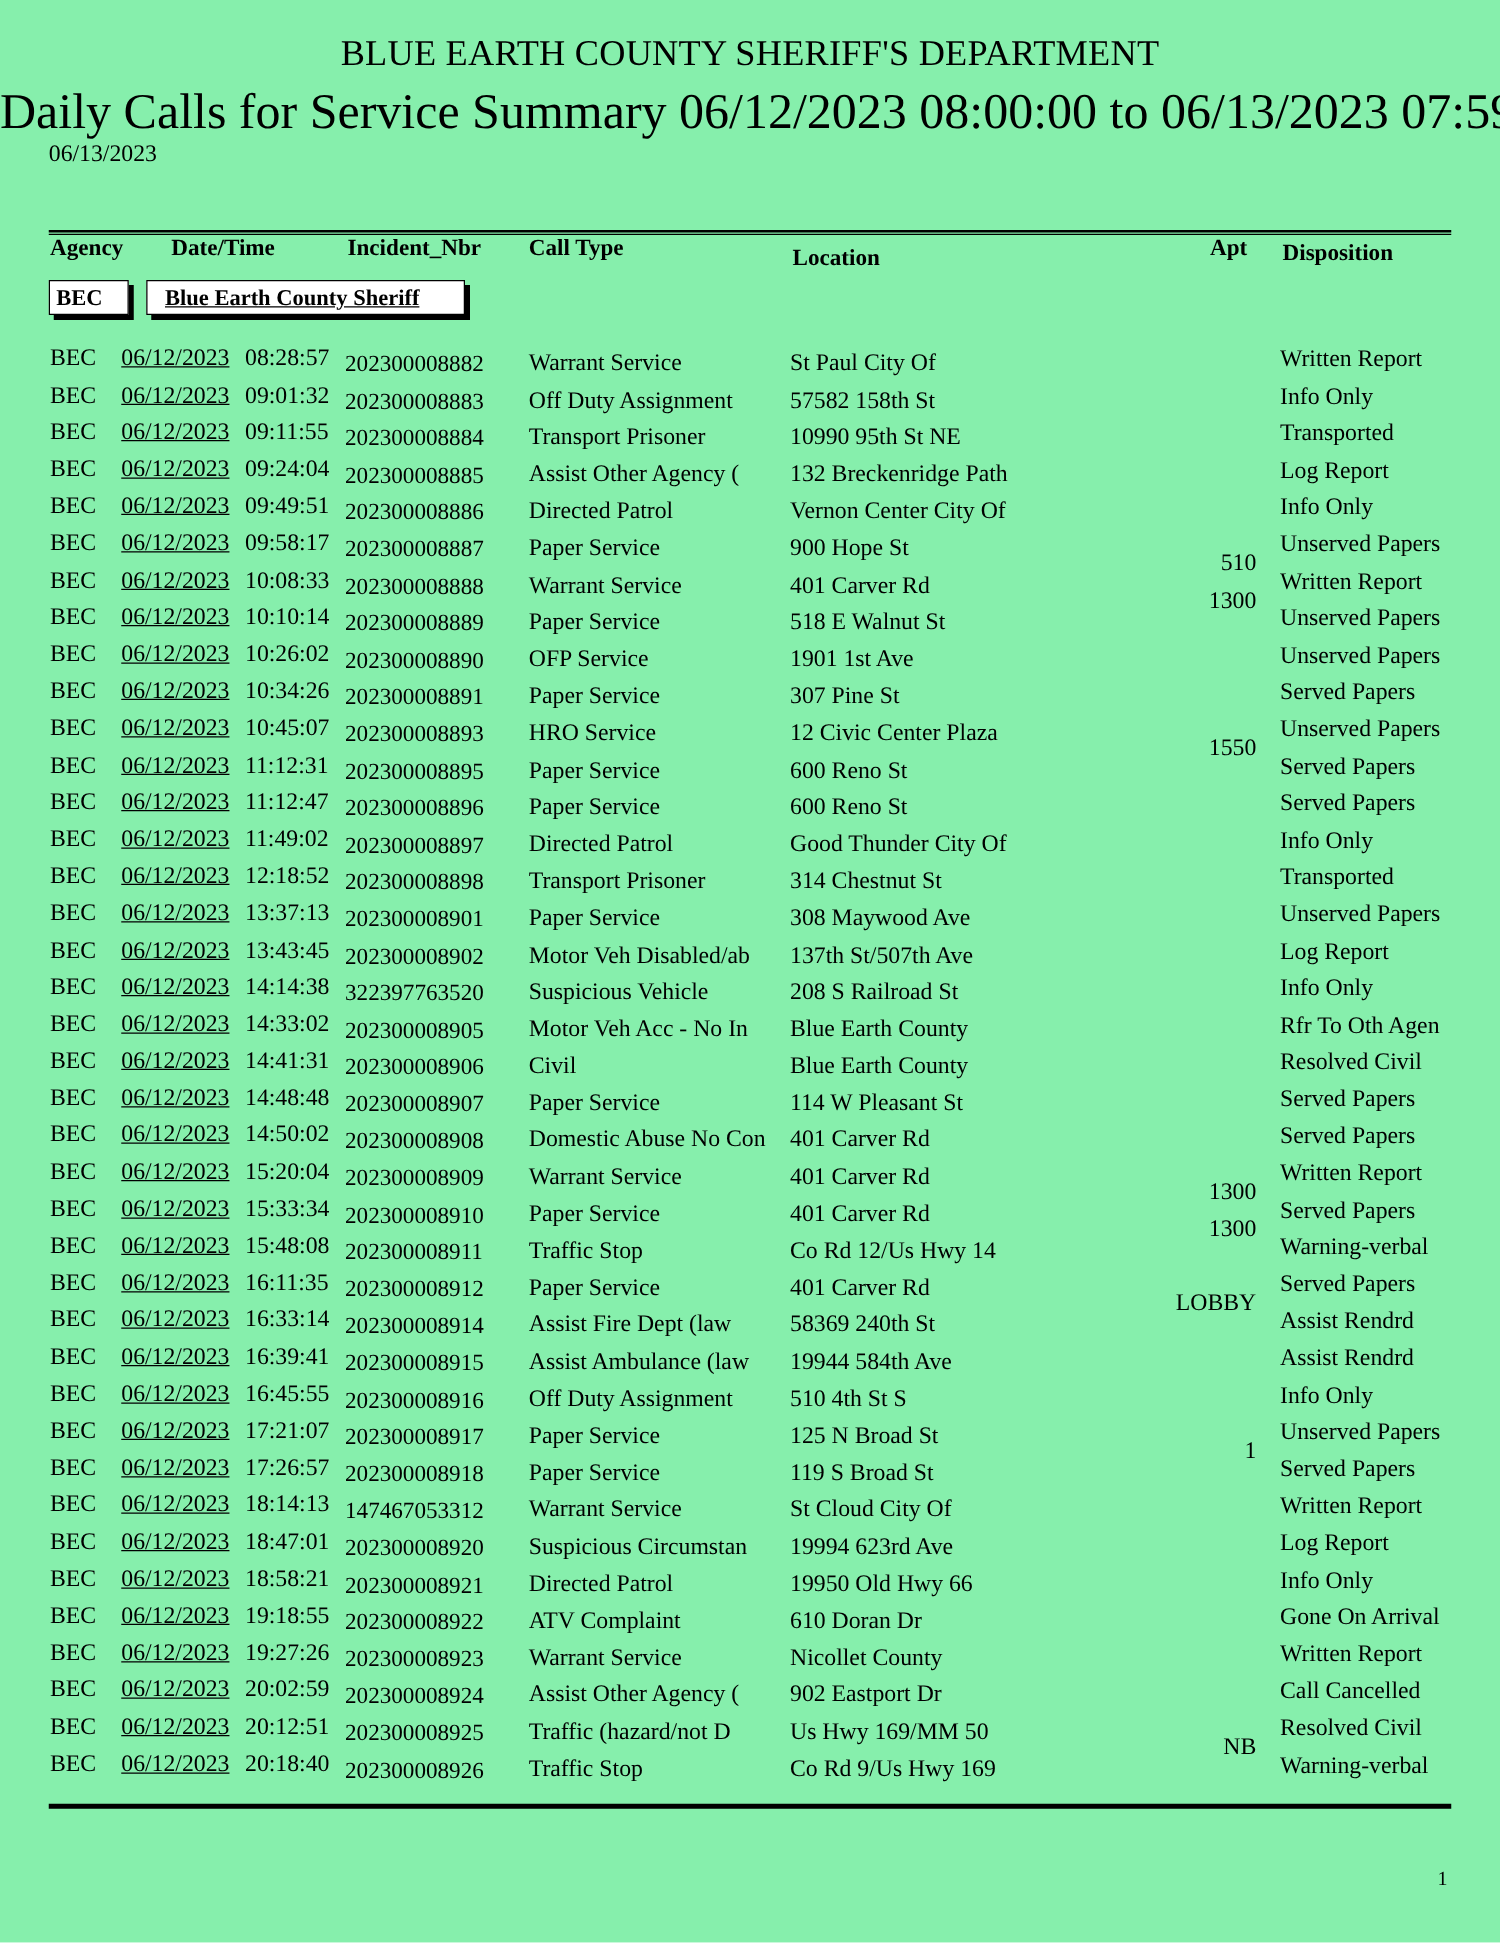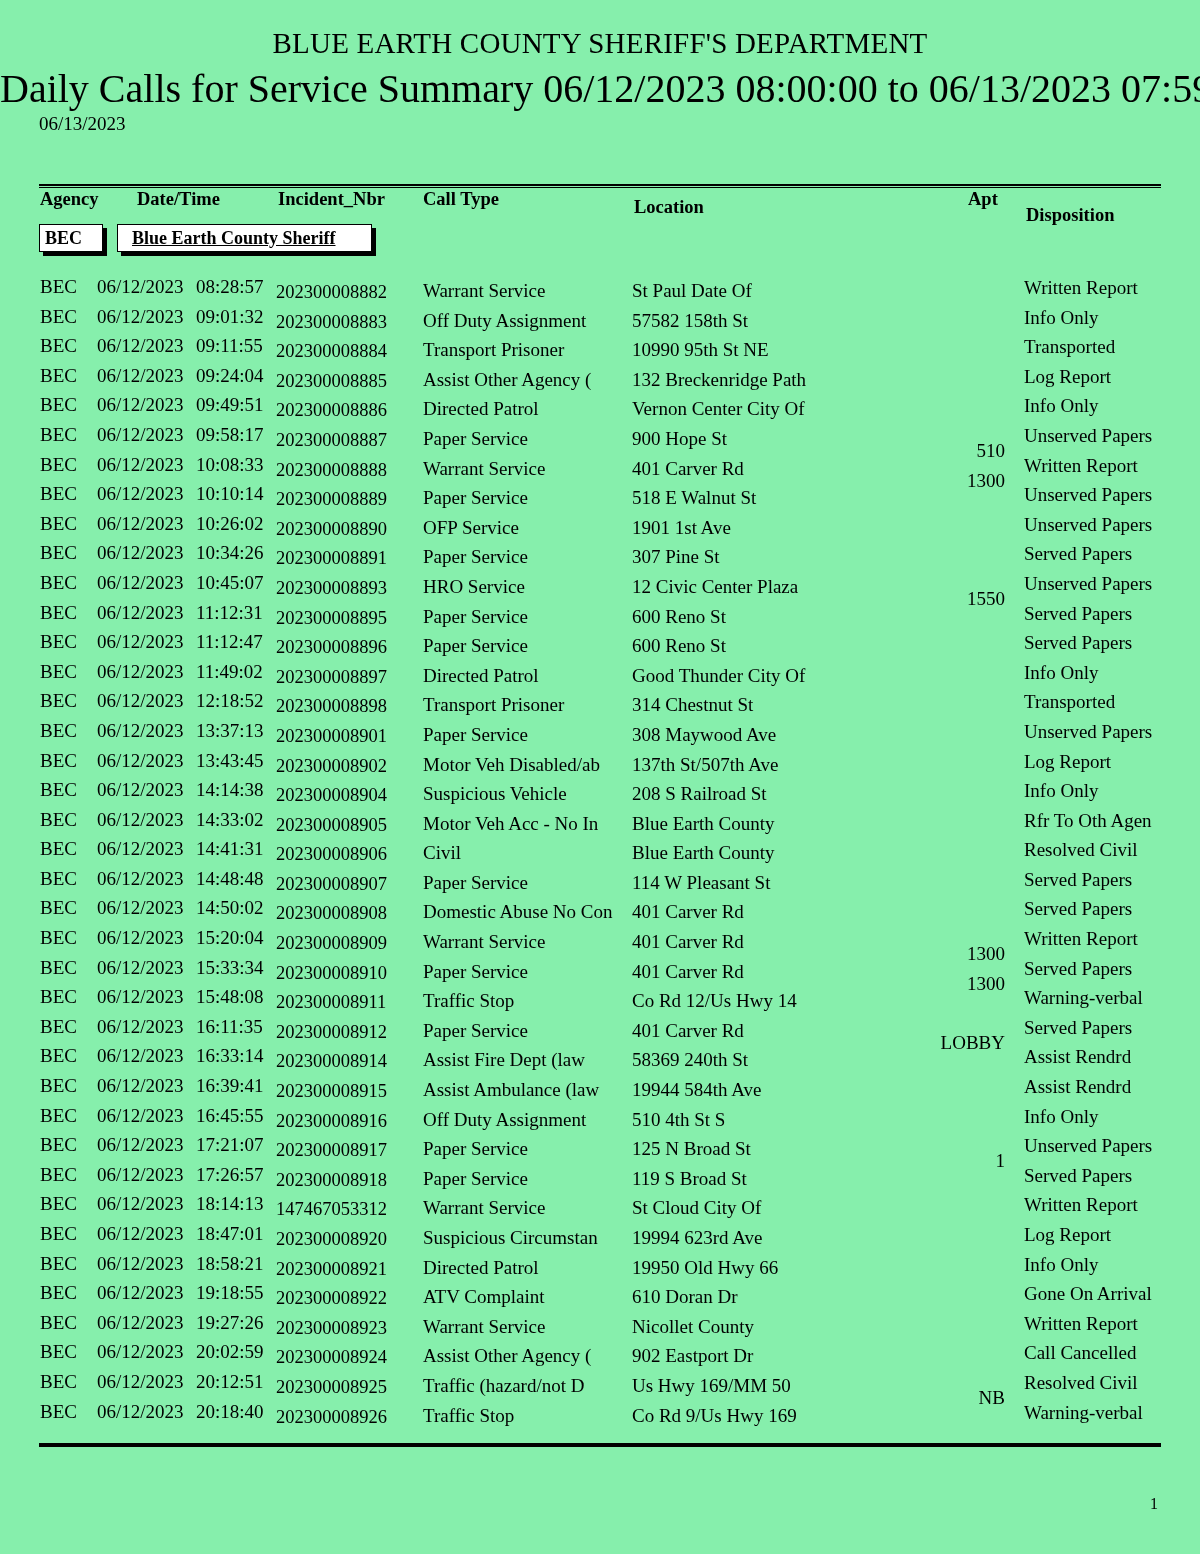--- a/index.html
+++ b/index.html
@@ -62,21 +62,21 @@
     font-size: 18.5px;
     white-space: nowrap;
     margin-top: 37px;
   }
   .h-agency      { left: 40px;   top: 0; }
   .h-datetime    { left: 137px;  top: 0; }
   .h-incident    { left: 278px;  top: 0; }
   .h-calltype    { left: 423px;  top: 0; }
   .h-location    { left: 634px;  top: 8px; }
   .h-apt         { left: 968px;  top: 0; }
-  .h-disposition { left: 1026px; top: 16px; }
+  .h-disposition { left: 1026px; top: 4px; }
 
   .header-rule {
     position: absolute;
     left: 39px;
     top: 184px;
     width: 1122px;
     height: 4px;
     border-top: 2px solid #000;
     border-bottom: 1px solid #000;
     box-sizing: border-box;
@@ -126,21 +126,21 @@
   .row {
     position: relative;
     height: 29.6px;
     font-size: 19px;
   }
   .row > span {
     position: absolute;
     white-space: nowrap;
   }
   .c-agency      { left: 40px;   top: 0px; }
-  .c-date        { left: 97px;   top: 0px; }
+  .c-date        { left: 97px;   top: 0px; text-decoration: underline; }
   .c-time        { left: 196px;  top: 0px; }
   .c-incident    { left: 276px;  top: 6px; font-size: 18.5px; }
   .c-calltype    { left: 423px;  top: 4px; }
   .c-location    { left: 632px;  top: 4px; }
   .c-apt         { left: 905px;  top: 16px; width: 100px; text-align: right; }
   .c-disposition { left: 1024px; top: 1px; }
 
   
   .footer-rule {
     position: absolute;
@@ -186,21 +186,21 @@
     <div class="agency-box agency-name-box">Blue Earth County Sheriff</div>
   </div>
 
   <div class="rows" id="rows-container">
       <div class="row">
         <span class="c-agency">BEC</span>
         <span class="c-date">06/12/2023</span>
         <span class="c-time">08:28:57</span>
         <span class="c-incident">202300008882</span>
         <span class="c-calltype">Warrant Service</span>
-        <span class="c-location">St Paul Date Of</span>
+        <span class="c-location">St Paul City Of</span>
         <span class="c-apt"></span>
         <span class="c-disposition">Written Report</span>
       </div>
       <div class="row">
         <span class="c-agency">BEC</span>
         <span class="c-date">06/12/2023</span>
         <span class="c-time">09:01:32</span>
         <span class="c-incident">202300008883</span>
         <span class="c-calltype">Off Duty Assignment</span>
         <span class="c-location">57582 158th St</span>
@@ -354,21 +354,21 @@
         <span class="c-incident">202300008902</span>
         <span class="c-calltype">Motor Veh Disabled/ab</span>
         <span class="c-location">137th St/507th Ave</span>
         <span class="c-apt"></span>
         <span class="c-disposition">Log Report</span>
       </div>
       <div class="row">
         <span class="c-agency">BEC</span>
         <span class="c-date">06/12/2023</span>
         <span class="c-time">14:14:38</span>
-        <span class="c-incident">202300008904</span>
+        <span class="c-incident">322397763520</span>
         <span class="c-calltype">Suspicious Vehicle</span>
         <span class="c-location">208 S Railroad St</span>
         <span class="c-apt"></span>
         <span class="c-disposition">Info Only</span>
       </div>
       <div class="row">
         <span class="c-agency">BEC</span>
         <span class="c-date">06/12/2023</span>
         <span class="c-time">14:33:02</span>
         <span class="c-incident">202300008905</span>

